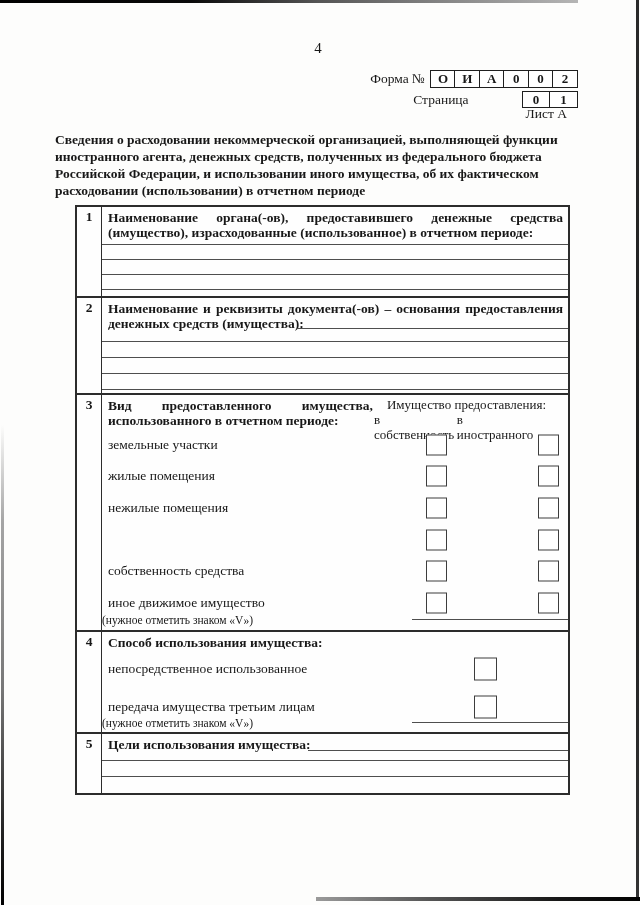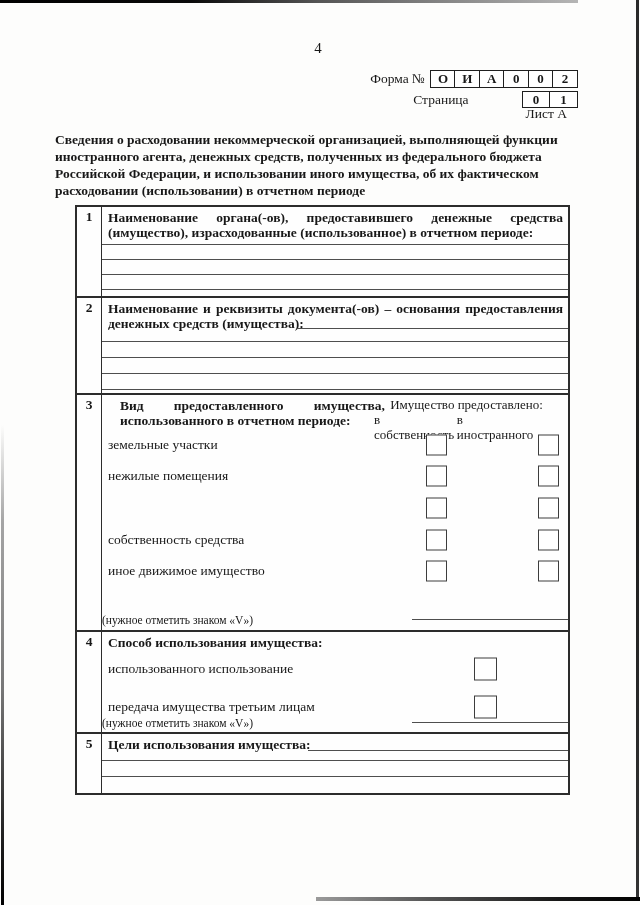--- a/index.html
+++ b/index.html
@@ -60,21 +60,21 @@
     text-align:justify; line-height:15px;
   }
   .r1 { height:89px; } .r2 { height:97px; } .r3 { height:237px; } .r4 { height:102px; } .r5 { height:61px; }
 
   .wlines { position:absolute; left:0; right:0; }
   .wline  { height:14px; border-bottom:1.5px solid #4e4e4e; }
   .r2 .wline, .r5 .wline { height:15px; }
   .tail-rule { position:absolute; height:0; border-bottom:1.5px solid #4e4e4e; right:0; }
 
   
-  .r3-head { position:absolute; top:0; left:12px; width:276px; }
+  .r3-head { position:absolute; top:0; left:0; width:276px; }
   .r3-cols { position:absolute; top:2px; left:266px; right:3px; font-size:13px; line-height:15px; font-weight:normal; }
   .r3-cols .ch-top { text-align:center; }
   .r3-cols .ch-labels { display:flex; justify-content:space-between; padding:0 29px 0 6px; }
   .r3-items { position:absolute; top:34px; left:0; right:0; }
   .item-row { position:relative; height:31.6px; }
   .item-label { position:absolute; left:6px; top:50%; transform:translateY(-50%); line-height:14px; white-space:nowrap; }
   .cb { position:absolute; top:50%; transform:translateY(-50%); width:21px; height:21px;
         border:1.6px solid #3d3d3d; background:#fff; box-sizing:border-box; }
   .cb.c1 { left:324px; } .cb.c2 { left:436px; }
   .note { position:absolute; left:0; right:0; text-align:left; font-size:11.5px; }
@@ -150,33 +150,38 @@
       </div>
     </div>
 
     <div class="trow r3">
       <div class="num-cell">3</div>
       <div class="cell">
         <div class="r3-head">
           <p class="heading">Вид предоставленного имущества, использованного в отчетном периоде:</p>
         </div>
         <div class="r3-cols">
-          <div class="ch-top">Имущество предоставлено:</div>
+          <div class="ch-top">Имущество предоставления:</div>
           <div class="ch-labels">
             <span>в собственность</span>
             <span>в иностранного</span>
           </div>
         </div>
         <div class="r3-items">
           <div class="item-row">
             <span class="item-label">земельные участки</span>
             <span class="cb c1"></span>
             <span class="cb c2"></span>
           </div>
           <div class="item-row">
+            <span class="item-label">жилые помещения</span>
+            <span class="cb c1"></span>
+            <span class="cb c2"></span>
+          </div>
+          <div class="item-row">
             <span class="item-label">нежилые помещения</span>
             <span class="cb c1"></span>
             <span class="cb c2"></span>
           </div>
           <div class="item-row">
             <span class="cb c1"></span>
             <span class="cb c2"></span>
           </div>
           <div class="item-row">
             <span class="item-label">собственность средства</span>
@@ -192,21 +197,21 @@
         <div class="tail-rule note-tail"></div>
         <div class="note">(нужное отметить знаком «V»)</div>
       </div>
     </div>
 
     <div class="trow r4">
       <div class="num-cell">4</div>
       <div class="cell">
         <p class="heading">Способ использования имущества:</p>
         <div class="r4-item r4-i1">
-          <span class="item-label">использованного использование</span>
+          <span class="item-label">непосредственное использованное</span>
           <span class="cb"></span>
         </div>
         <div class="r4-item r4-i2">
           <span class="item-label">передача имущества третьим лицам</span>
           <span class="cb"></span>
         </div>
         <div class="tail-rule note-tail"></div>
         <div class="note">(нужное отметить знаком «V»)</div>
       </div>
     </div>

